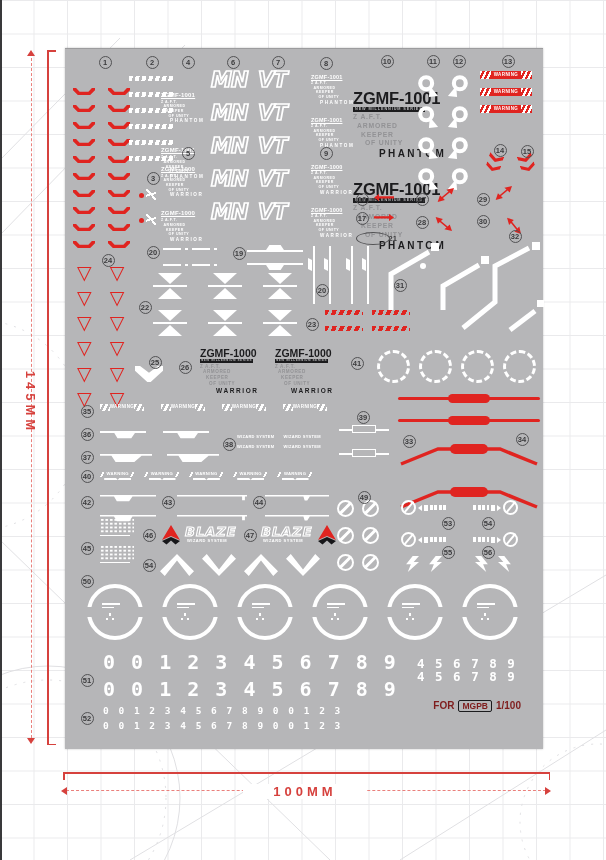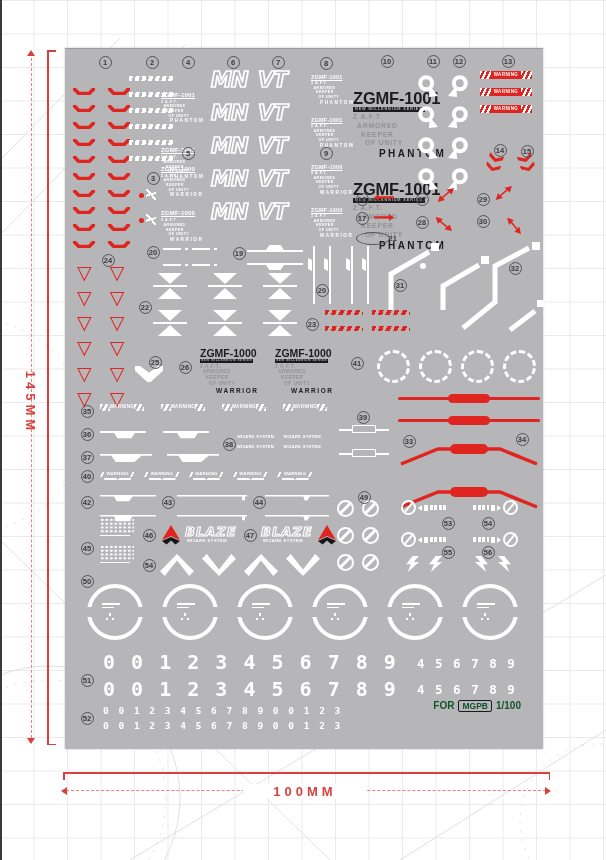--- a/index.html
+++ b/index.html
@@ -130,21 +130,21 @@
   .cira::after{content:'';position:absolute;left:4.5px;top:-2px;width:2px;height:14px;background:#fff;transform:rotate(40deg)}
   .tri-l{width:0;height:0;border-top:3px solid transparent;border-bottom:3px solid transparent;border-right:4.5px solid #fff}
   .tri-r{width:0;height:0;border-top:3px solid transparent;border-bottom:3px solid transparent;border-left:4.5px solid #fff}
   .dbk{width:4px;height:6px;background:#fff}
   .dbar{width:16px;height:5px;background:repeating-linear-gradient(90deg,#fff 0 3px,transparent 3px 4.5px)}
   .bolt{width:14px;height:16px;background:#fff;clip-path:polygon(55% 0,100% 0,62% 38%,100% 38%,20% 100%,42% 52%,8% 52%)}
   .mirror{transform:scaleX(-1)}
   .dig-lg{font:700 20px/1 "DejaVu Sans Mono",monospace;letter-spacing:2px;color:#fff;white-space:nowrap}
   .dig-md{font:700 12.5px/1 "DejaVu Sans Mono",monospace;letter-spacing:1.5px;color:#fff;white-space:nowrap}
   .dig-sm{font:700 9.5px/1 "DejaVu Sans Mono",monospace;letter-spacing:2px;color:#fff;white-space:nowrap}
-  .foot{position:absolute;left:296px;top:652px;width:160px;color:#14532d}
+  .foot{position:absolute;left:296px;top:652px;width:160px;color:#7f1d1d}
   .fl1{font:700 10px/1.2 "Liberation Sans",sans-serif;display:flex;justify-content:flex-end;align-items:center;gap:4px}
   .scalebox{font:700 8.5px/1.2 "Liberation Sans",sans-serif;border:1.2px solid #1b1b1d;border-radius:2px;padding:0 3px}
   .ftitle{font:italic 700 13.5px/1.3 "Liberation Sans",sans-serif;letter-spacing:.2px;margin-top:1px}
 </style>
 </head>
 <body>
 
 <div class="canvas">
 
   <svg class="deco" width="606" height="860" fill="none" stroke="#e0e0e3" stroke-width="1">
@@ -760,21 +760,21 @@
     </div>
     <div class="g row mirror" style="left:410px;top:508px;gap:9px">
       <i class="bolt"></i>
         <i class="bolt"></i>
     </div>
 
     <div class="g col" style="left:38px;top:604px;gap:7px">
       <span class="dig-lg">0 0 1 2 3 4 5 6 7 8 9</span>
         <span class="dig-lg">0 0 1 2 3 4 5 6 7 8 9</span>
     </div>
-    <div class="g col" style="left:352px;top:610px;gap:13px">
+    <div class="g col" style="left:352px;top:610px;">
       <span class="dig-md">4 5 6 7 8 9</span>
         <span class="dig-md">4 5 6 7 8 9</span>
     </div>
     <div class="g col" style="left:38px;top:658px;gap:5px">
       <span class="dig-sm">0 0 1 2 3 4 5 6 7 8 9 0 0 1 2 3</span>
         <span class="dig-sm">0 0 1 2 3 4 5 6 7 8 9 0 0 1 2 3</span>
     </div>
 
     <div class="foot">
       <div class="fl1">
@@ -808,21 +808,21 @@
       <span class="badge" style="left: 80px; top: 259px;">22</span>
       <span class="badge" style="left: 247px; top: 276px;">23</span>
       <span class="badge" style="left: 43px; top: 212px;">24</span>
       <span class="badge" style="left: 90px; top: 314px;">25</span>
       <span class="badge" style="left: 120px; top: 319px;">26</span>
       <span class="badge" style="left: 357px; top: 151px;">27</span>
       <span class="badge" style="left: 357px; top: 174px;">28</span>
       <span class="badge" style="left: 418px; top: 151px;">29</span>
       <span class="badge" style="left: 418px; top: 173px;">30</span>
       <span class="badge" style="left: 335px; top: 237px;">31</span>
-      <span class="badge" style="left: 450px; top: 220px; text-align: center;">32</span>
+      <span class="badge" style="left: 450px; top: 188px; text-align: center;">32</span>
       <span class="badge" style="left: 344px; top: 393px;">33</span>
       <span class="badge" style="left: 457px; top: 391px;">34</span>
       <span class="badge" style="left: 22px; top: 363px;">35</span>
       <span class="badge" style="left: 22px; top: 386px;">36</span>
       <span class="badge" style="left: 22px; top: 409px;">37</span>
       <span class="badge" style="left: 164px; top: 396px;">38</span>
       <span class="badge" style="left: 298px; top: 369px;">39</span>
       <span class="badge" style="left: 22px; top: 428px;">40</span>
       <span class="badge" style="left: 292px; top: 315px;">41</span>
       <span class="badge" style="left: 22px; top: 454px;">42</span>

